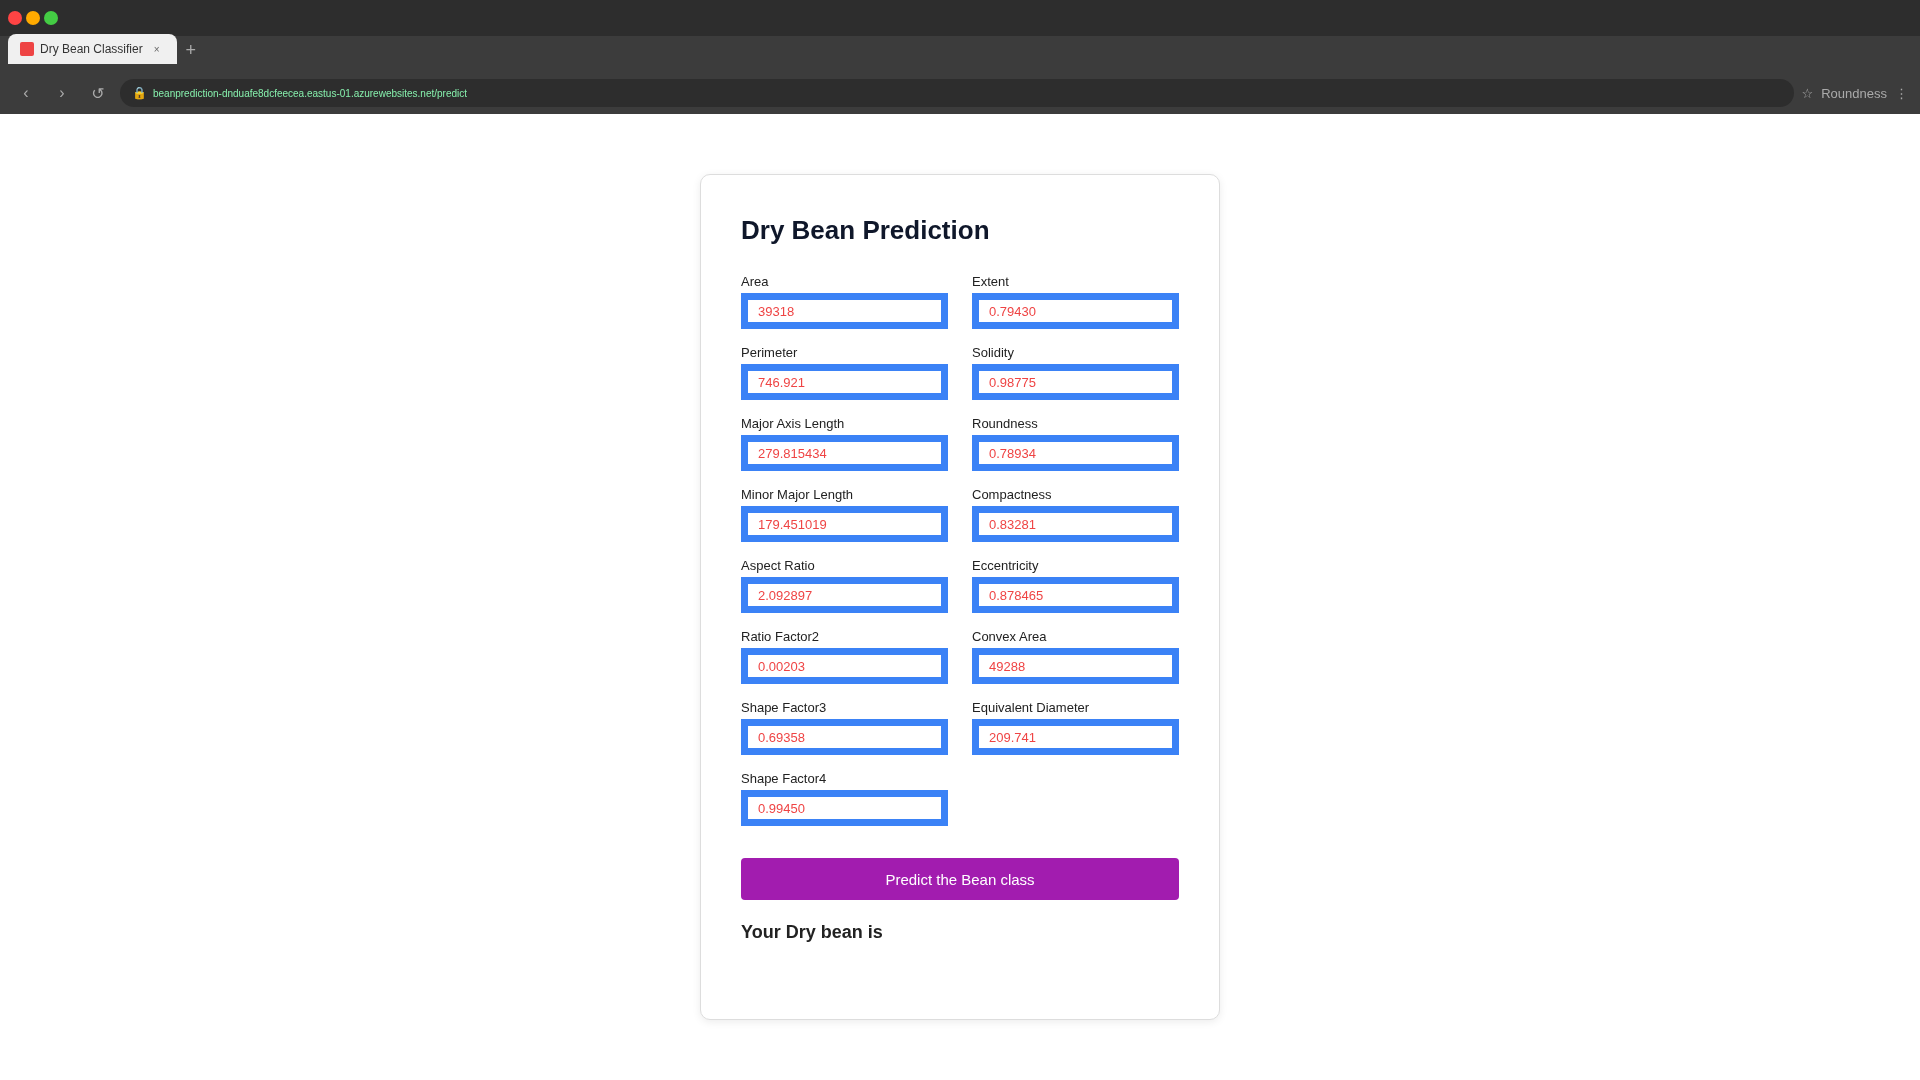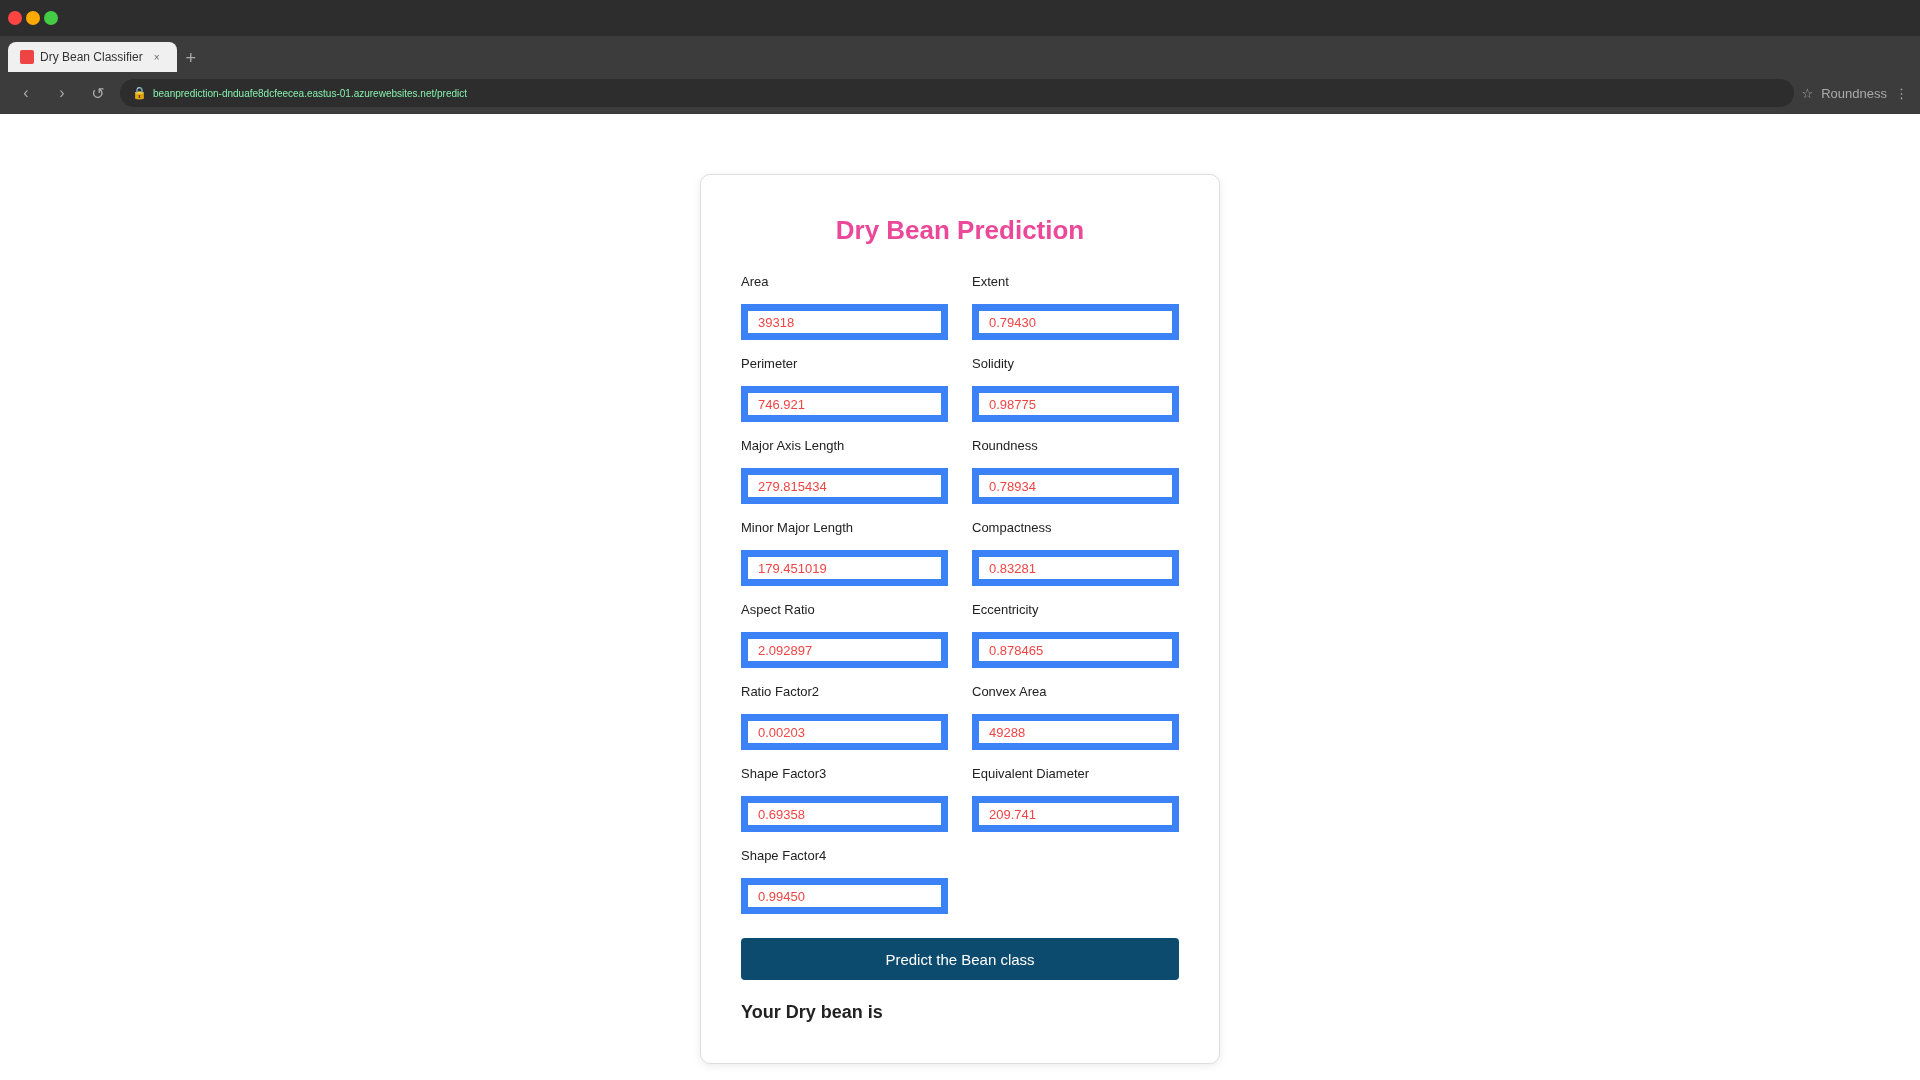--- a/index.html
+++ b/index.html
@@ -39,21 +39,21 @@
       border-radius: 50%;
       border: none;
       cursor: pointer;
     }
 
     .tab-bar {
       display: flex;
       align-items: flex-end;
       height: 36px;
       background: #3c3c3c;
-      padding: 0 8px;
+      padding: 8px 8px;
     }
 
     .tab {
       display: flex;
       align-items: center;
       height: 30px;
       padding: 0 12px;
       background: #f0f0f0;
       border-radius: 8px 8px 0 0;
       font-size: 12px;
@@ -169,37 +169,37 @@
     .card {
       background: #fff;
       border: 1px solid #ddd;
       border-radius: 10px;
       padding: 40px;
       width: 520px;
       box-shadow: 0 2px 8px rgba(0,0,0,0.08);
     }
 
     .card-title {
-      text-align: center;
+      text-align: left;
       font-size: 26px;
       font-weight: bold;
-      color: #ec4899;
+      color: #0f172a;
       margin-bottom: 28px;
     }
 
     .form-grid {
       display: grid;
       grid-template-columns: 1fr 1fr;
       gap: 16px 24px;
     }
 
     .form-group {
       display: flex;
       flex-direction: column;
-      gap: 15px;
+      gap: 4px;
     }
 
     .form-label {
       font-size: 13px;
       font-weight: 500;
       color: #222;
     }
 
     .form-input {
       width: 100%;
@@ -208,27 +208,27 @@
       border-radius: 0;
       padding: 0 10px;
       font-size: 13px;
       color: #ef4444;
       outline: none;
     }
 
     .predict-btn {
       width: 100%;
       height: 42px;
-      background: #0c4a6e;
+      background: #a21caf;
       color: #fff;
       border: none;
       border-radius: 4px;
       font-size: 15px;
       cursor: pointer;
-      margin-top: 24px;
+      margin-top: 32px;
     }
 
     .result-text {
       font-size: 18px;
       font-weight: bold;
       color: #222;
       margin-top: 22px;
     }
   </style>
 </head>

